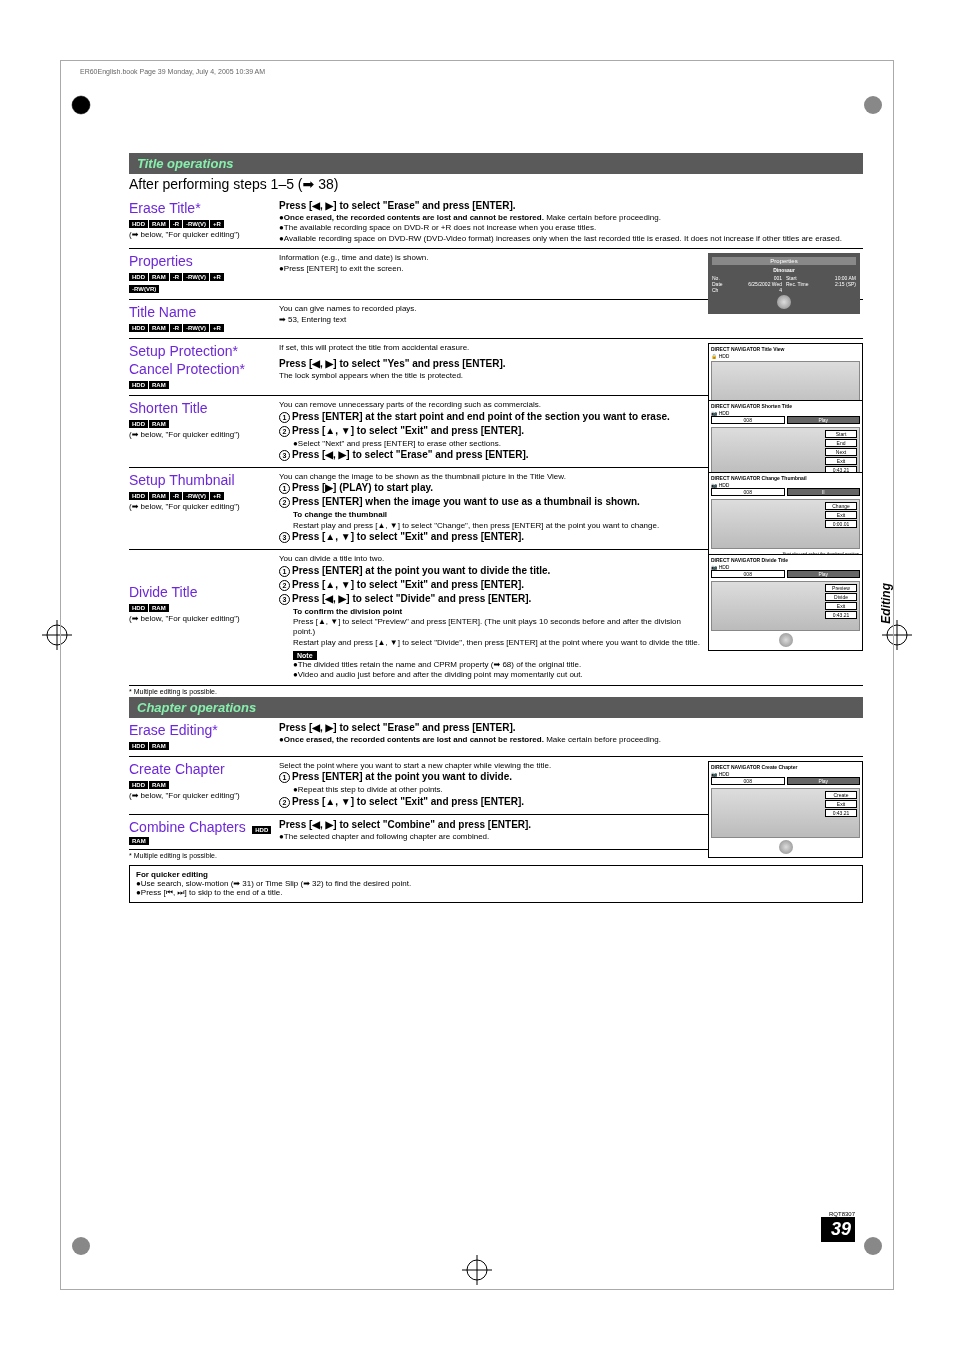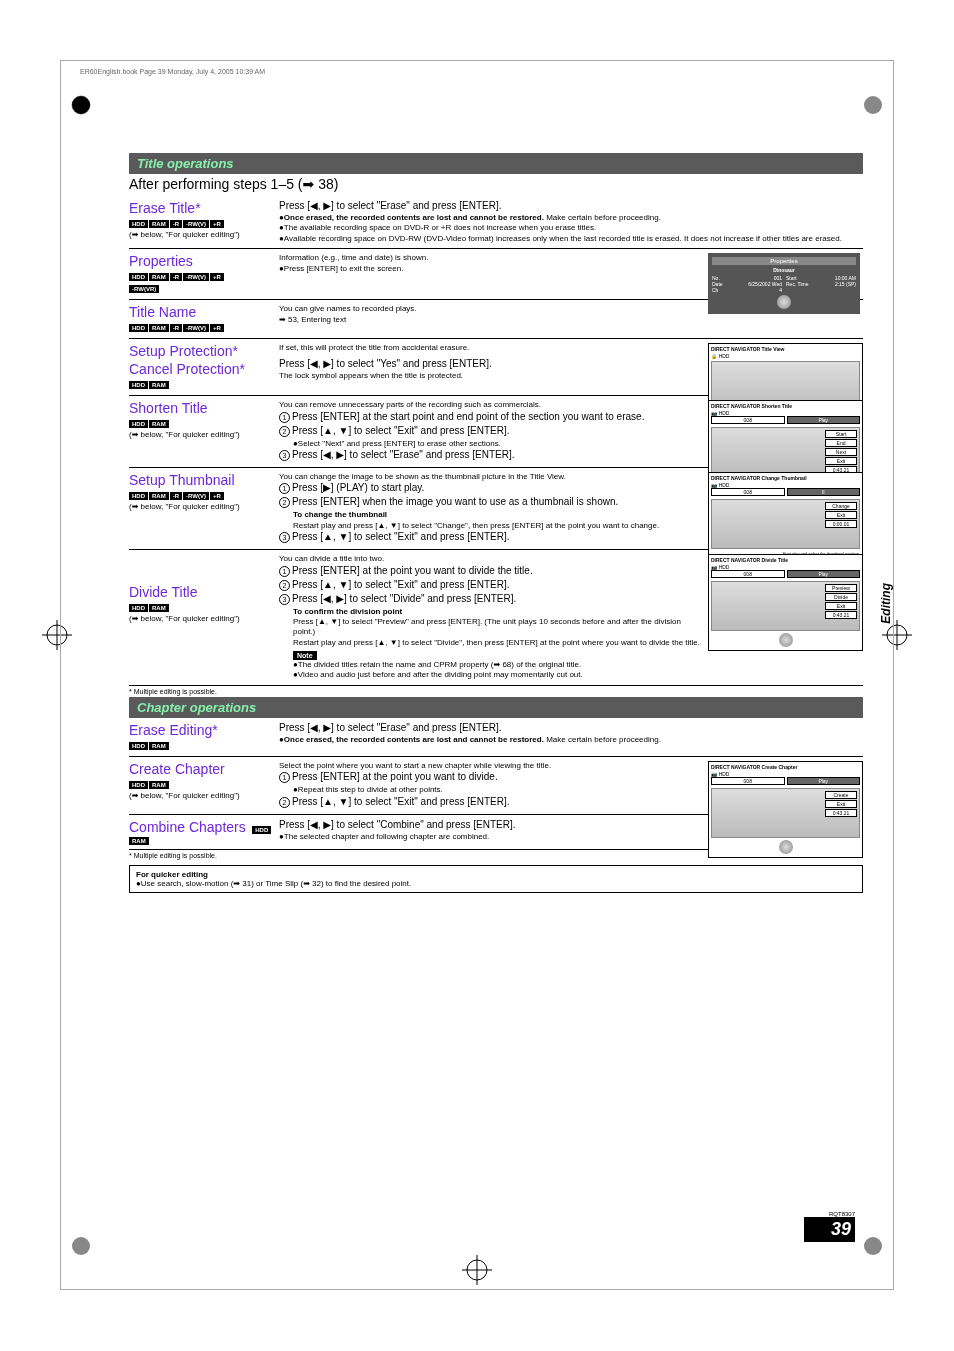--- a/index.html
+++ b/index.html
@@ -28,21 +28,21 @@
   .row:last-child { border-bottom: none; }
   .left-col { width: 150px; flex-shrink: 0; padding-right: 6px; }
   .right-col { flex: 1; position: relative; }
   .thumb-area { position: absolute; right: 0; top: 0; width: 155px; }
 
   .feature-title { font-size: 14px; color: #6d28d9; font-weight: 400; margin-bottom: 2px; }
   .disc-tags { margin: 2px 0; }
   .tag { display: inline-block; background: #000; color: #fff; font-size: 6px; padding: 1px 3px; margin-right: 1px; font-weight: bold; }
   .subnote { font-size: 8px; color: #000; }
 
-  .main-instr { font-size: 10px; font-weight: normal; margin-bottom: 2px; }
+  .main-instr { font-size: 10px; font-weight: bold; margin-bottom: 2px; }
   .body-text { font-size: 8px; line-height: 1.3; }
   .bold { font-weight: bold; }
   .step-num { display: inline-flex; align-items: center; justify-content: center; width: 11px; height: 11px; border: 1px solid #000; border-radius: 50%; font-size: 7px; margin-right: 2px; }
   .note-box { background: #000; color: #fff; font-size: 7px; padding: 1px 4px; display: inline-block; font-weight: bold; }
 
   .osd { border: 1px solid #000; font-size: 5px; padding: 2px; margin-bottom: 2px; background: #fff; }
   .osd-header { font-weight: bold; margin-bottom: 1px; }
   .osd-preview { border: 1px solid #888; height: 50px; margin: 2px 0; background: linear-gradient(#ddd, #bbb); position: relative; }
   .osd-side-btns { position: absolute; right: 2px; top: 2px; }
   .osd-btn { border: 1px solid #000; padding: 0 2px; font-size: 5px; margin-bottom: 1px; background: #fff; display: block; text-align: center; min-width: 32px; }
@@ -51,21 +51,21 @@
   .osd-remote-icon { width: 14px; height: 14px; border-radius: 50%; background: radial-gradient(#ddd, #888); display: inline-block; }
 
   .prop-box { background: #555; padding: 4px; font-size: 5px; color: #fff; width: 152px; }
   .prop-title { text-align: center; font-size: 6px; background: #888; padding: 1px; margin-bottom: 2px; }
   .prop-name { text-align: center; font-weight: bold; margin-bottom: 2px; }
   .prop-row { display: flex; justify-content: space-between; }
 
   .multi-note { font-size: 7px; margin: 2px 0; }
   .quick-box { border: 1px solid #000; padding: 4px 6px; margin-top: 6px; font-size: 8px; }
 
-  .page-num-box { position: absolute; bottom: 40px; right: 38px; width: 51px; height: 38px; }
+  .page-num-box { position: absolute; bottom: 40px; right: 38px; width: 34px; height: 38px; }
   .rqt { font-size: 6px; text-align: right; }
   .pn-bg { background: #000; color: #fff; font-style: italic; font-size: 18px; font-weight: bold; text-align: right; padding: 2px 4px; }
 </style>
 </head>
 <body>
 
 <div class="header-line">ER60English.book  Page 39  Monday, July 4, 2005  10:39 AM</div>
 
 <div class="corner tl"><svg viewBox="0 0 30 30">
       <circle cx="15" cy="15" r="9" fill="none" stroke="#000" stroke-width="0.5"></circle>
@@ -372,20 +372,21 @@
         <div class="main-instr">Press [◀, ▶] to select "Combine" and press [ENTER].</div>
         <div class="body-text">●The selected chapter and following chapter are combined.</div>
       </div>
     </div>
 
     <div class="multi-note">* Multiple editing is possible.</div>
 
     <div class="quick-box">
       <div class="bold">For quicker editing</div>
       <div>●Use search, slow-motion (➡ 31) or Time Slip (➡ 32) to find the desired point.</div>
+      <div>●Press [⏮, ⏭] to skip to the end of a title.</div>
     </div>
 
   </div>
 
   <div class="page-num-box">
     <div class="rqt">RQT8307</div>
     <div class="pn-bg">39</div>
   </div>
 </div>
 

